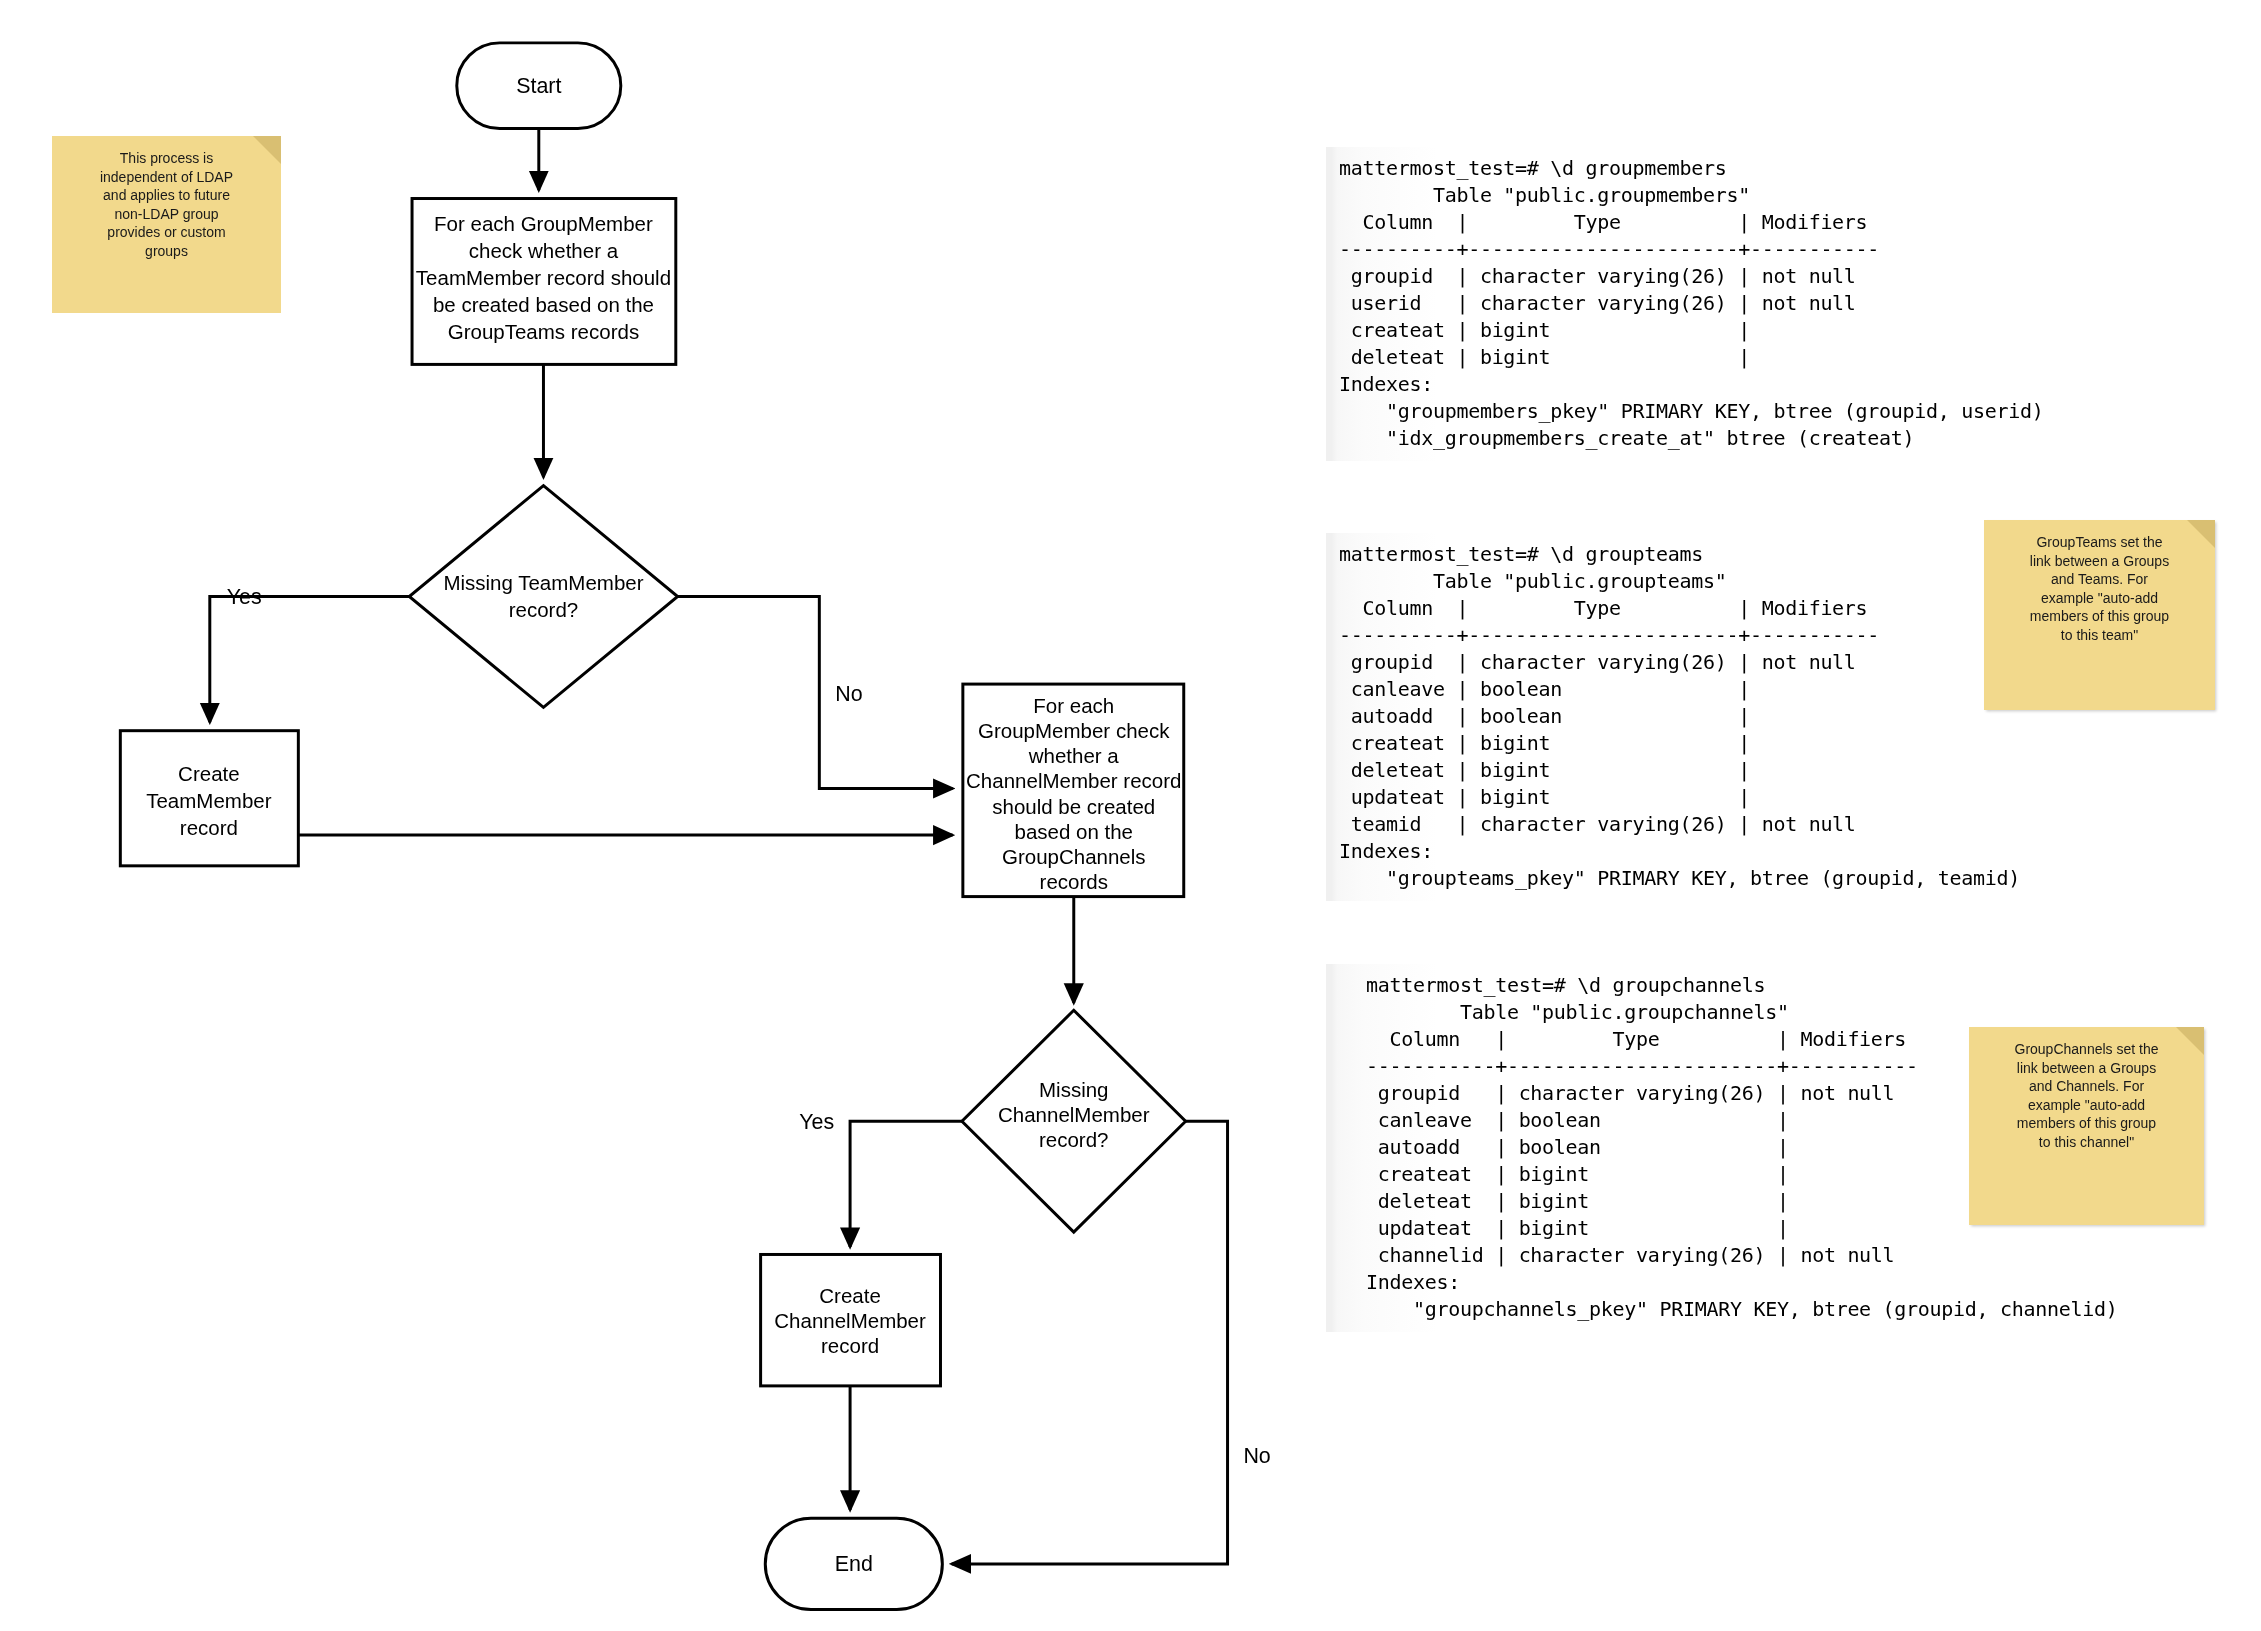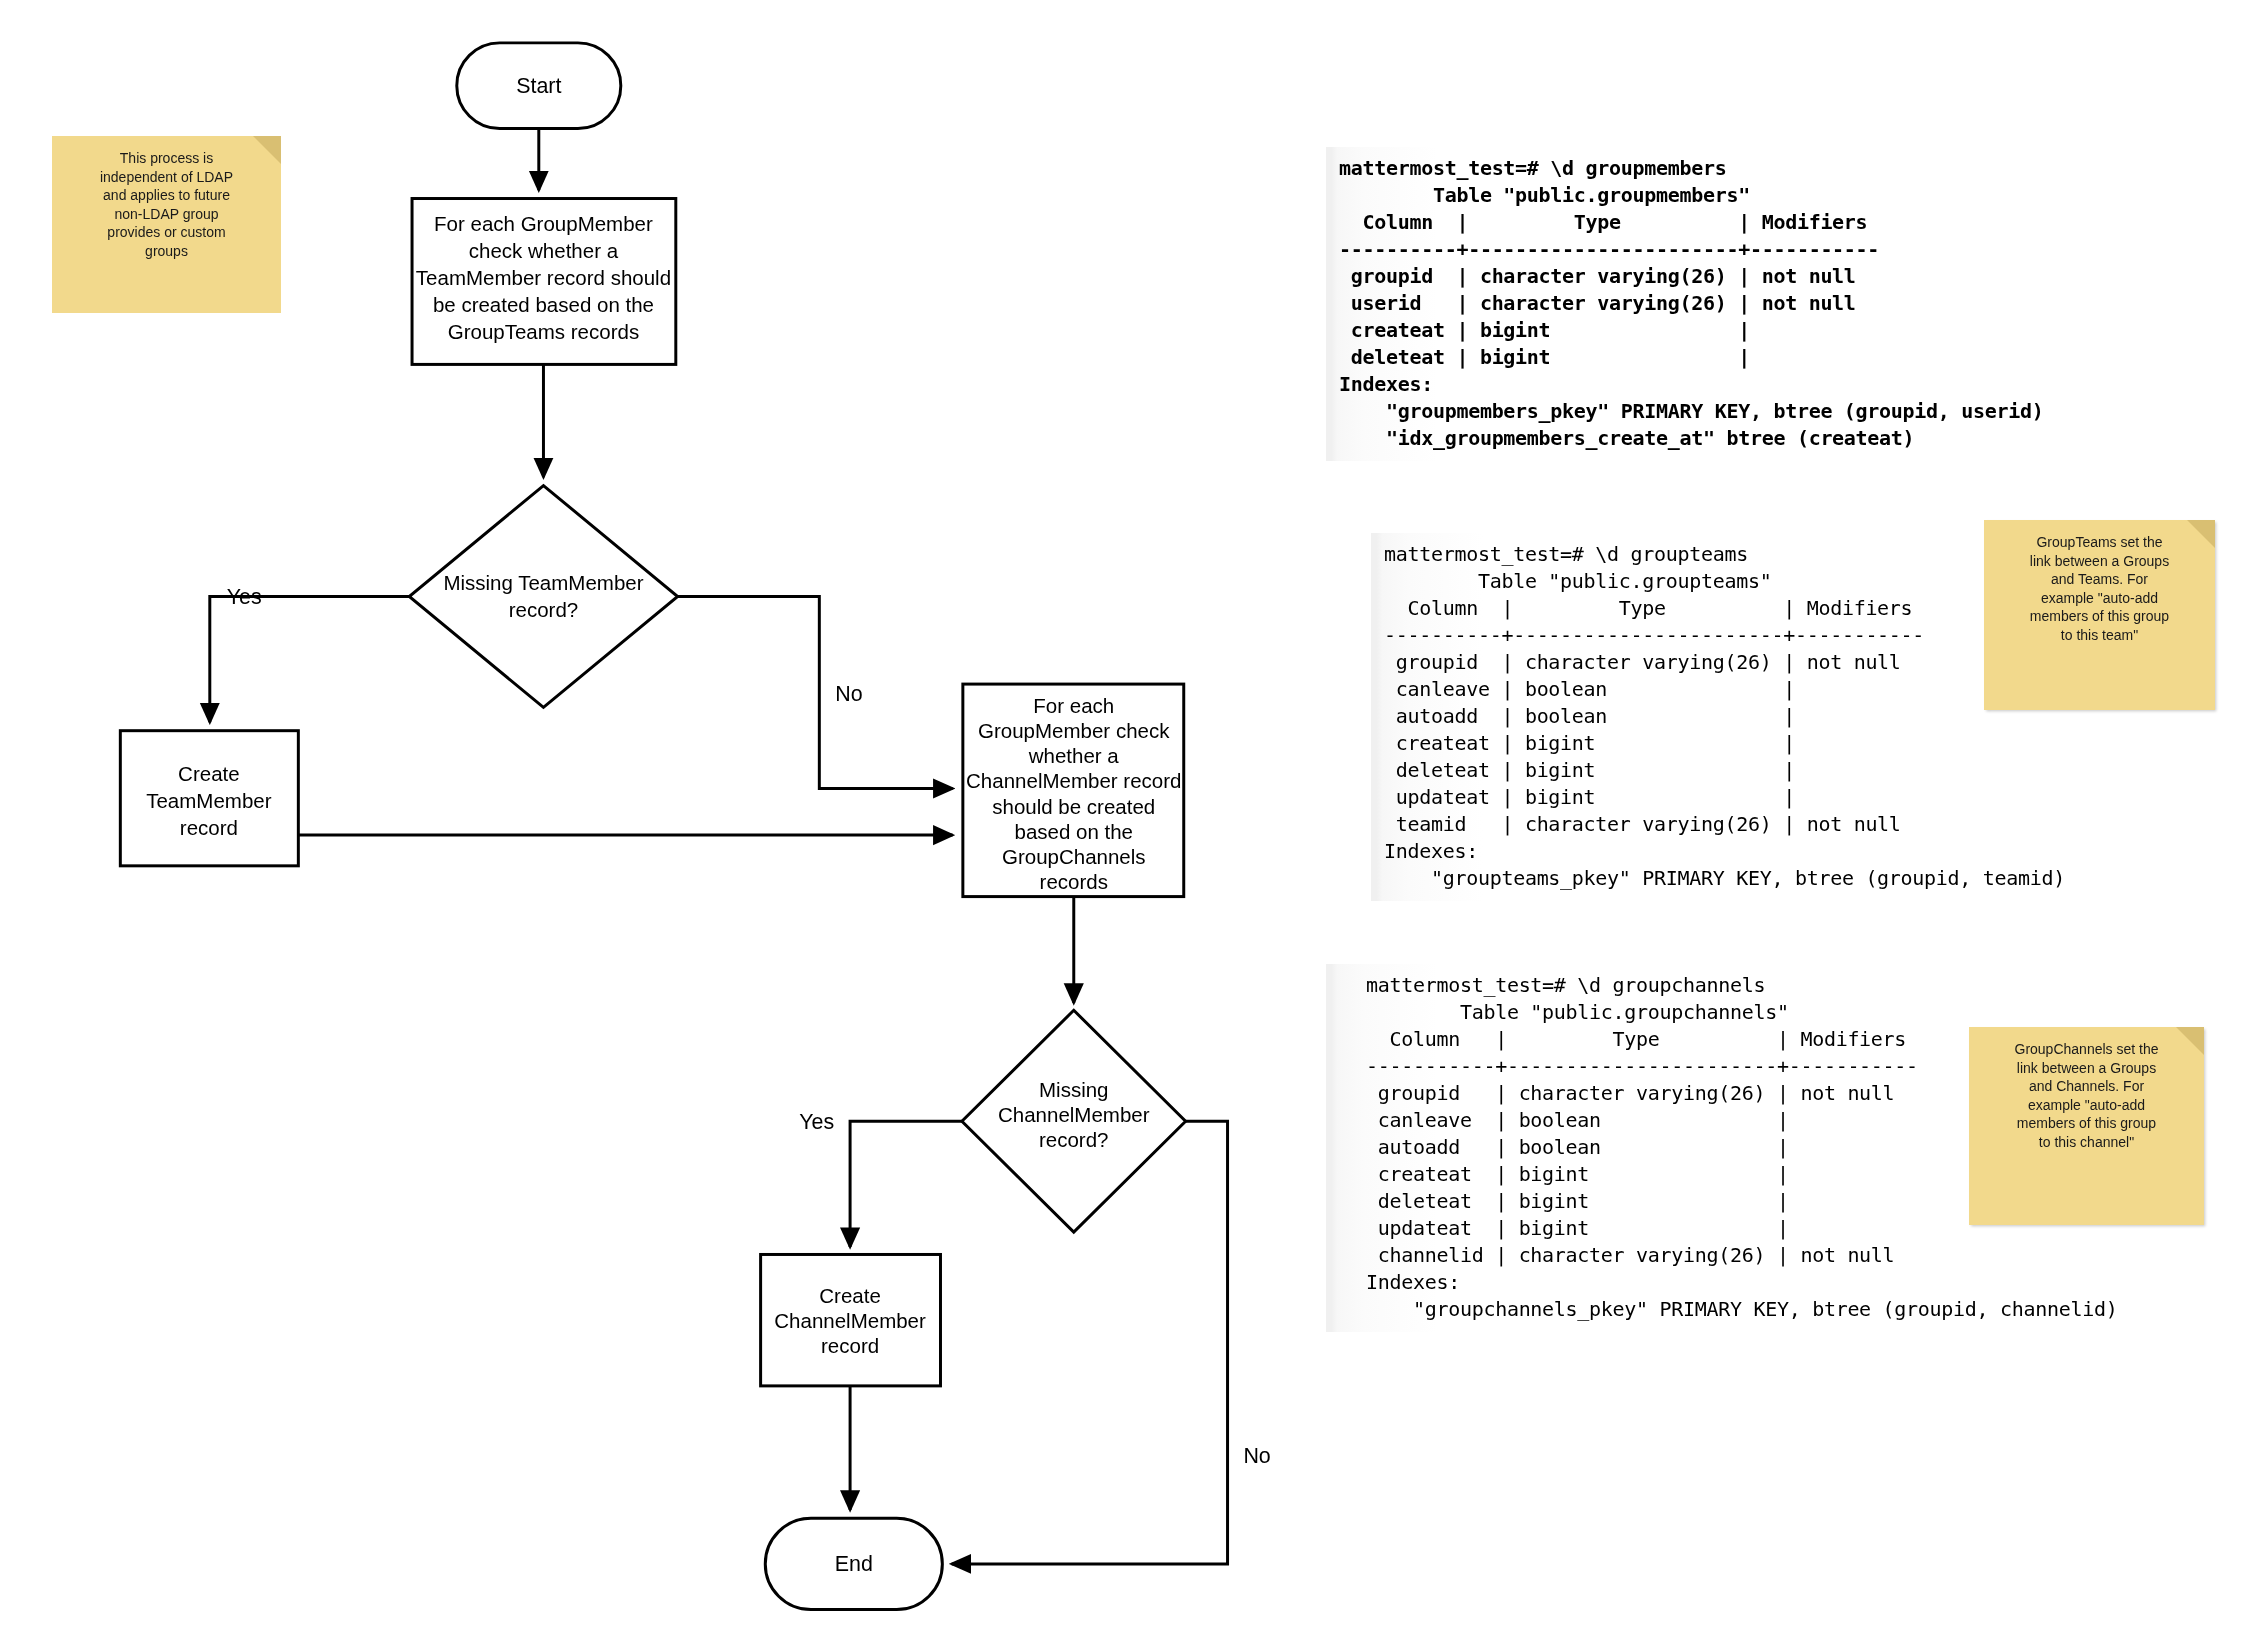--- a/index.html
+++ b/index.html
@@ -70,22 +70,22 @@
     font-family: "DejaVu Sans Mono", monospace;
     font-size: 20px;
     line-height: 27px;
     color: #000000;
     white-space: pre;
     background: linear-gradient(to right, #f0f0f0 0px, #f0f0f0 5.6px, #f7f7f7 11.2px, #fbfbfb 37px, #ffffff 112px);
     padding: 7.5px 9.3px 9.3px 13px;
     box-sizing: border-box;
     letter-spacing: -0.3px;
   }
-  #term-groupmembers  { left: 1326px; top: 147px;  width: 708px; font-weight: bold; }
-  #term-groupteams    { left: 1371px; top: 533px;  width: 708px; }
+  #term-groupmembers  { left: 1326px; top: 147px;  width: 708px; }
+  #term-groupteams    { left: 1326px; top: 533px;  width: 708px; }
   #term-groupchannels { left: 1326px; top: 964px; width: 736px; padding-left: 40px; }
 
   
   text { font-family: "Liberation Sans", sans-serif; fill: #000000; }
   .lbl { font-size: 23px; }
   .lbl-sm { font-size: 22px; }
   .yn { font-size: 23px; }
   .shape { fill: #ffffff; stroke: #000000; stroke-width: 3.2; }
   .edge { stroke: #000000; stroke-width: 3.2; fill: none; }
 </style>

